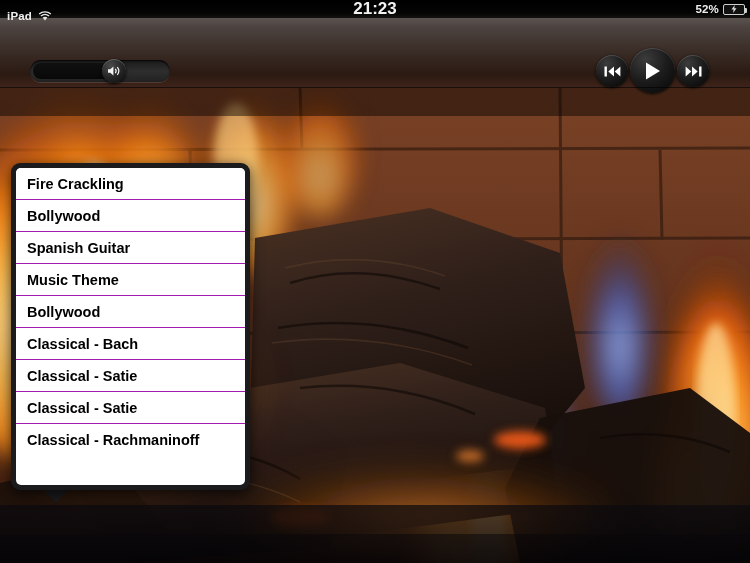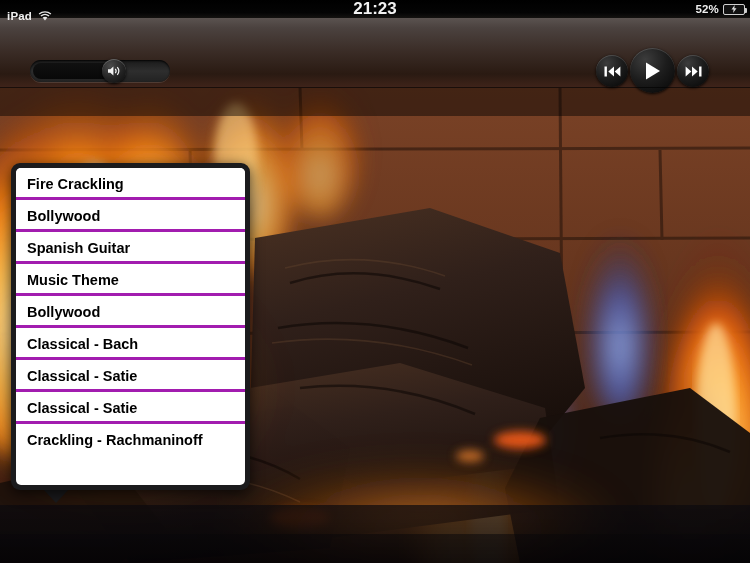--- a/index.html
+++ b/index.html
@@ -182,21 +182,21 @@
     border-radius: 5px;
     overflow: hidden;
   }
   .track-row {
     height: 32px;
     line-height: 32px;
     padding-left: 11px;
     font-size: 14.5px;
     font-weight: bold;
     color: #000;
-    border-bottom: 3px solid #a21caf;
+    border-bottom: 1px solid #a21caf;
     background: #fff;
     white-space: nowrap;
     overflow: hidden;
     cursor: pointer;
     box-sizing: border-box;
   }
   .track-row:last-child { border-bottom: none; }
   #popover-arrow {
     position: absolute;
     left: 43px; top: 489px;
@@ -454,17 +454,17 @@
   <div id="popover">
     <div id="popover-inner">
       <div class="track-row"><span>Fire Crackling</span></div>
       <div class="track-row"><span>Bollywood</span></div>
       <div class="track-row"><span>Spanish Guitar</span></div>
       <div class="track-row"><span>Music Theme</span></div>
       <div class="track-row"><span>Bollywood</span></div>
       <div class="track-row"><span>Classical - Bach</span></div>
       <div class="track-row"><span>Classical - Satie</span></div>
       <div class="track-row"><span>Classical - Satie</span></div>
-      <div class="track-row"><span>Crackling - Rachmaninoff</span></div>
+      <div class="track-row"><span>Classical - Rachmaninoff</span></div>
     </div>
   </div>
 
 </div>
 
 </body></html>

